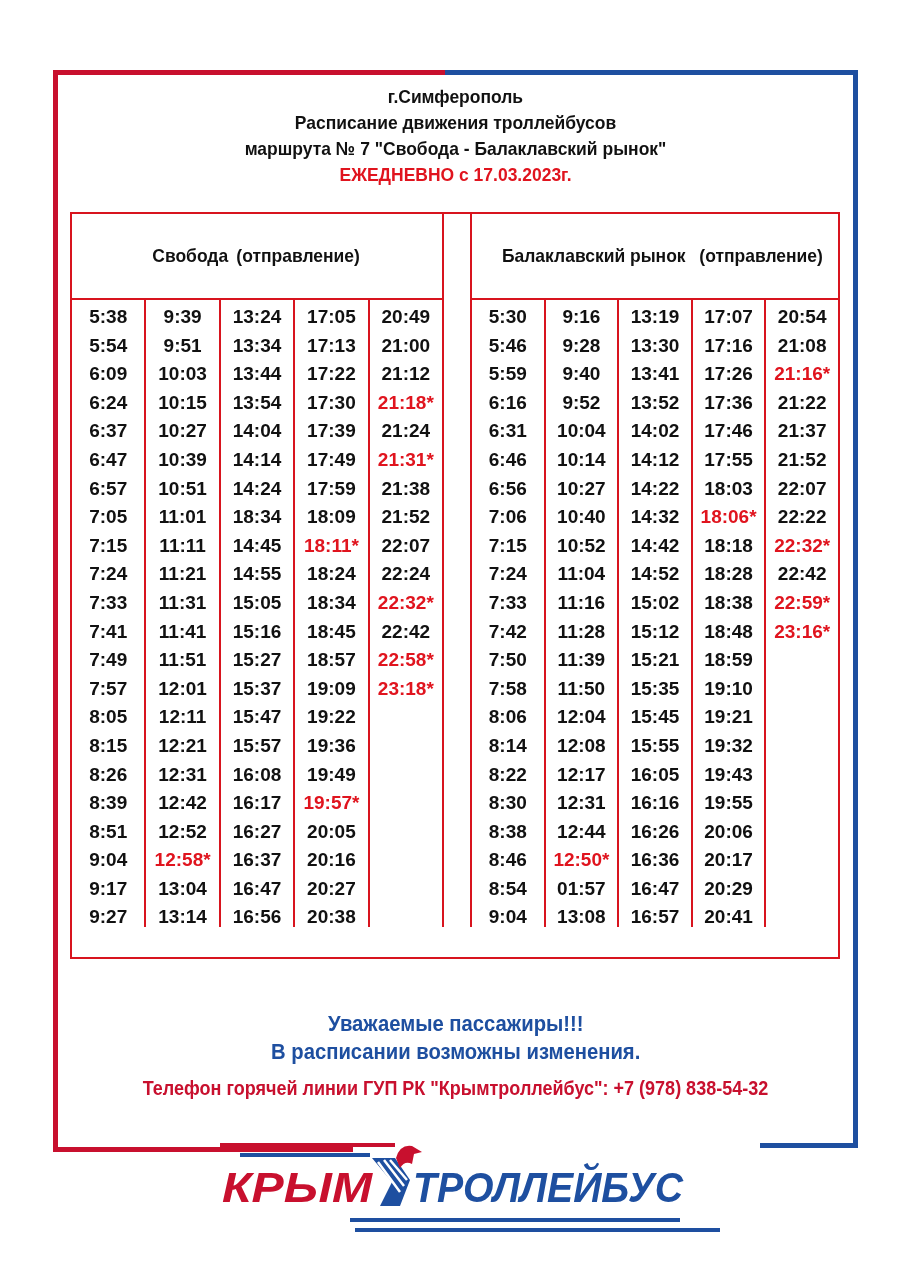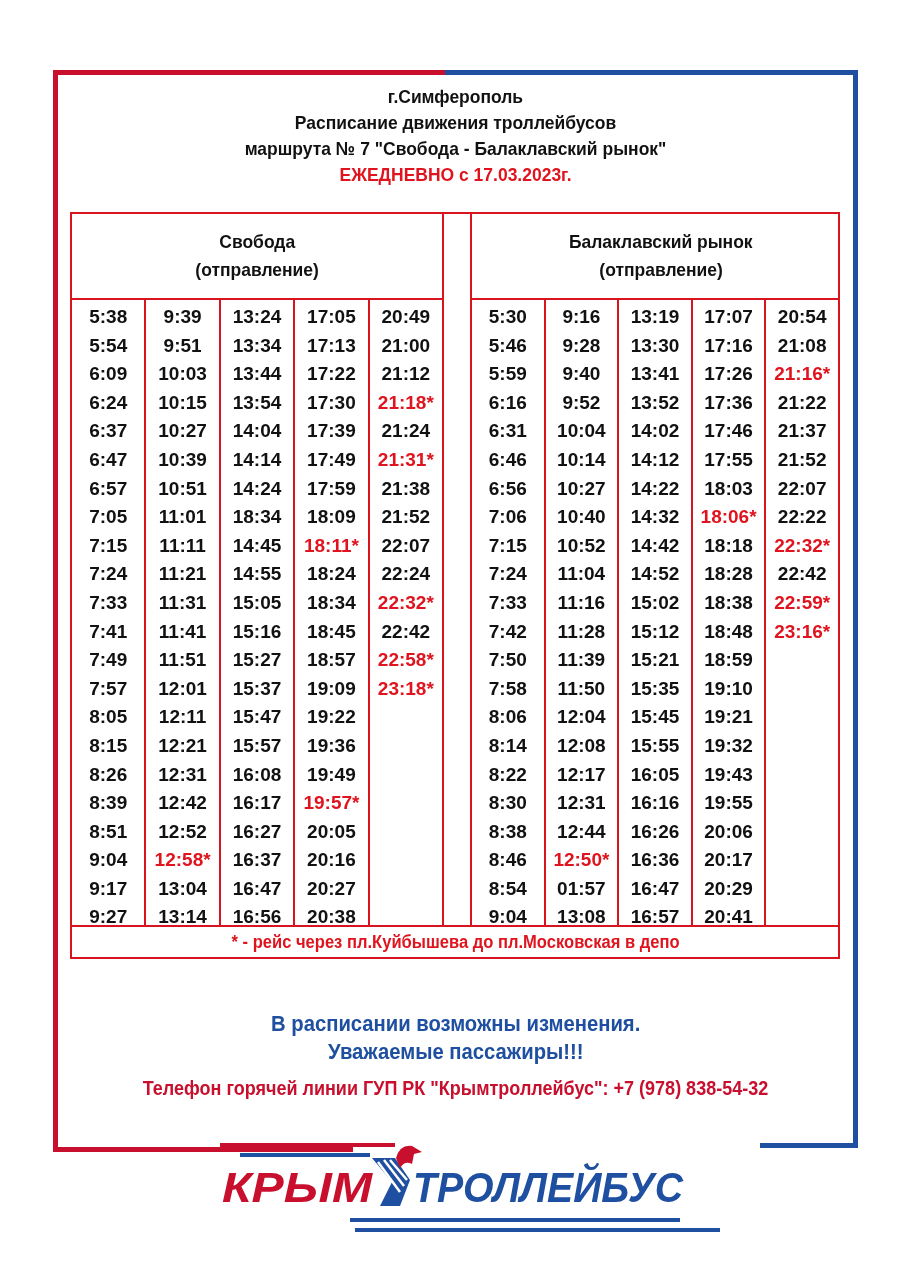--- a/index.html
+++ b/index.html
@@ -9,21 +9,21 @@
   .frame-left{position:absolute;left:53px;top:70px;width:5px;height:1082px;background:#c8102e;}
   .frame-bottom-red{position:absolute;left:53px;top:1147px;width:300px;height:5px;background:#c8102e;}
   .frame-right{position:absolute;left:853px;top:70px;width:5px;height:1078px;background:#1e4fa0;}
   .frame-bottom-blue{position:absolute;left:760px;top:1143px;width:98px;height:5px;background:#1e4fa0;}
 
   .header{position:absolute;left:58px;top:84px;width:795px;text-align:center;font-weight:bold;}
   .header div{font-size:19px;line-height:26px;color:#111;transform:scaleX(0.92);}
   .header .red{color:#e0141e;}
 
   .tbl{position:absolute;left:70px;top:212px;width:770px;height:747px;border:2px solid #d8141e;box-sizing:border-box;}
-  .section{position:absolute;top:0;height:86px;border-bottom:2px solid #d8141e;box-sizing:border-box;display:flex;flex-direction:column;align-items:center;justify-content:center;font-size:19px;line-height:28px;font-weight:bold;color:#111;}
+  .section{position:absolute;top:0;height:86px;border-bottom:2px solid #d8141e;box-sizing:border-box;display:flex;flex-direction:row;align-items:center;justify-content:center;font-size:19px;line-height:28px;font-weight:bold;color:#111;}
   .section span{transform:scaleX(0.92);}
   .sec-left{left:0;width:370px;}
   .sec-right{left:400px;width:366px;padding-left:12px;}
   .gap{position:absolute;left:370px;top:0;width:30px;height:713px;border-left:2px solid #d8141e;border-right:2px solid #d8141e;box-sizing:border-box;}
   .cols{position:absolute;top:86px;height:627px;display:flex;}
   .cols-left{left:0;width:370px;border-radius:17px;}
   .cols-right{left:400px;width:366px;}
   .col{flex:1;display:flex;flex-direction:column;padding-top:3px;border-right:2px solid #d8141e;box-sizing:border-box;}
   .col:last-child{border-right:none;}
   .cell{height:28.6px;line-height:28.6px;text-align:center;font-size:19px;font-weight:bold;color:#111;}
@@ -287,28 +287,25 @@
         <div class="cell">21:37</div>
         <div class="cell">21:52</div>
         <div class="cell">22:07</div>
         <div class="cell">22:22</div>
         <div class="cell red">22:32*</div>
         <div class="cell">22:42</div>
         <div class="cell red">22:59*</div>
         <div class="cell red">23:16*</div>
       </div>
     </div>
-  <div class="note">
-    <span>* - рейс через пл.Куйбышева до пл.Московская в депо</span>
-  </div>
 </div>
 
 <div class="notice">
+  <div class="blue"><span>Уважаемые пассажиры!!!</span></div>
   <div class="blue"><span>В расписании возможны изменения.</span></div>
-  <div class="blue"><span>Уважаемые пассажиры!!!</span></div>
   <div class="phone"><span>Телефон горячей линии ГУП РК "Крымтроллейбус": +7 (978) 838-54-32</span></div>
 </div>
 
 <svg class="logo" viewBox="0 0 520 100">
   <rect x="20" y="3" width="175" height="4" fill="#c8102e"></rect>
   <rect x="40" y="13" width="130" height="4" fill="#1e4fa0"></rect>
   <text x="22" y="62" font-family="Liberation Sans, sans-serif" font-size="42" font-weight="bold" font-style="italic" fill="#c8102e" textLength="150" lengthAdjust="spacingAndGlyphs">КРЫМ</text>
   <g>
     <path d="M172 18 L195 18 L210 40 L200 66 L180 66 L192 42 Z" fill="#1e4fa0"></path>
     <path d="M178 22 L200 52 M184 20 L204 46 M190 20 L207 40" stroke="#fff" stroke-width="2.5"></path>

